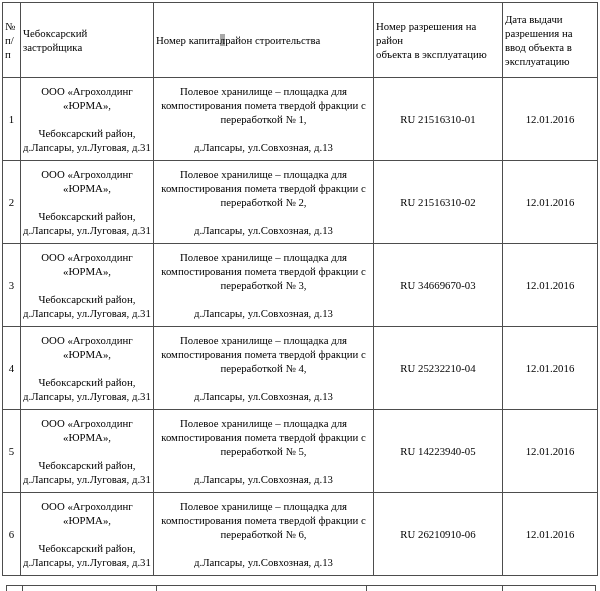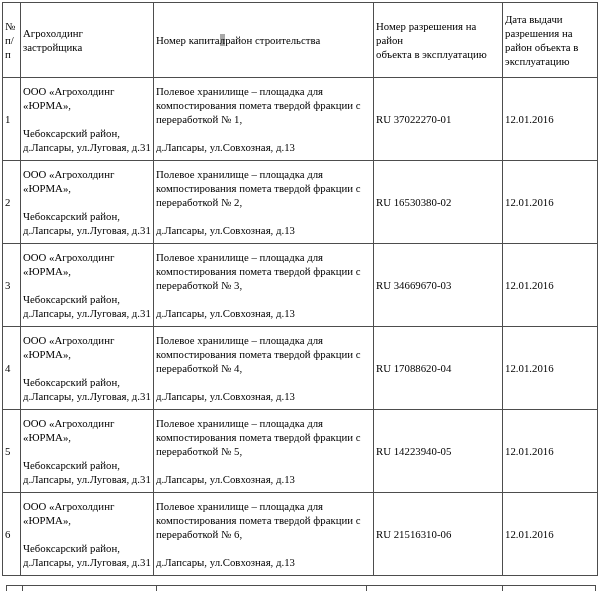--- a/index.html
+++ b/index.html
@@ -29,21 +29,21 @@
     padding: 1px 2px 1px 2px;
     font-size: 10.8px;
     line-height: 14px;
     font-weight: normal;
     text-align: left;
     vertical-align: middle;
     white-space: pre-line;
     overflow: hidden;
   }
   table.permits thead th { height: 75px; }
-  table.permits tbody td { height: 83px; }
+  table.permits tbody td { height: 83px; text-align: center; }
   .col-num    { width: 18px; }
   .col-dev    { width: 133px; }
   .col-addr   { width: 220px; }
   .col-permit { width: 129px; }
   .col-date   { width: 95px; }
   .hl {
     background: #a8a8a8;
   }
   
   table.next {
@@ -74,61 +74,61 @@
       <col class="col-num">
         <col class="col-dev">
         <col class="col-addr">
         <col class="col-permit">
         <col class="col-date">
     </colgroup>
     <thead>
       <tr>
         <th>№
 п/п</th>
-        <th>Агрохолдинг
+        <th>Чебоксарский
 застройщика</th>
         <th><span>Номер капита</span><span class="hl">л</span><span>район строительства</span></th>
         <th>Номер разрешения на район
 объекта в эксплуатацию</th>
         <th>Дата выдачи
 разрешения на
-район объекта в
+ввод объекта в
 эксплуатацию</th>
       </tr>
     </thead>
     <tbody id="rows-body">
   <tr>
     <td>1</td>
     <td>ООО «Агрохолдинг
 «ЮРМА»,
 
 Чебоксарский район,
 д.Лапсары, ул.Луговая, д.31</td>
     <td>Полевое хранилище – площадка для
 компостирования помета твердой фракции с
 переработкой № 1,
 
 д.Лапсары, ул.Совхозная, д.13</td>
-    <td>RU 37022270-01</td>
+    <td>RU 21516310-01</td>
     <td>12.01.2016</td>
   </tr>
 
   <tr>
     <td>2</td>
     <td>ООО «Агрохолдинг
 «ЮРМА»,
 
 Чебоксарский район,
 д.Лапсары, ул.Луговая, д.31</td>
     <td>Полевое хранилище – площадка для
 компостирования помета твердой фракции с
 переработкой № 2,
 
 д.Лапсары, ул.Совхозная, д.13</td>
-    <td>RU 16530380-02</td>
+    <td>RU 21516310-02</td>
     <td>12.01.2016</td>
   </tr>
 
   <tr>
     <td>3</td>
     <td>ООО «Агрохолдинг
 «ЮРМА»,
 
 Чебоксарский район,
 д.Лапсары, ул.Луговая, д.31</td>
@@ -146,21 +146,21 @@
     <td>ООО «Агрохолдинг
 «ЮРМА»,
 
 Чебоксарский район,
 д.Лапсары, ул.Луговая, д.31</td>
     <td>Полевое хранилище – площадка для
 компостирования помета твердой фракции с
 переработкой № 4,
 
 д.Лапсары, ул.Совхозная, д.13</td>
-    <td>RU 17088620-04</td>
+    <td>RU 25232210-04</td>
     <td>12.01.2016</td>
   </tr>
 
   <tr>
     <td>5</td>
     <td>ООО «Агрохолдинг
 «ЮРМА»,
 
 Чебоксарский район,
 д.Лапсары, ул.Луговая, д.31</td>
@@ -178,21 +178,21 @@
     <td>ООО «Агрохолдинг
 «ЮРМА»,
 
 Чебоксарский район,
 д.Лапсары, ул.Луговая, д.31</td>
     <td>Полевое хранилище – площадка для
 компостирования помета твердой фракции с
 переработкой № 6,
 
 д.Лапсары, ул.Совхозная, д.13</td>
-    <td>RU 21516310-06</td>
+    <td>RU 26210910-06</td>
     <td>12.01.2016</td>
   </tr>
 </tbody>
   </table>
 
   <table class="next">
     <tbody>
         <tr>
       <td class="n-col1"></td>
       <td class="n-col2"></td>

